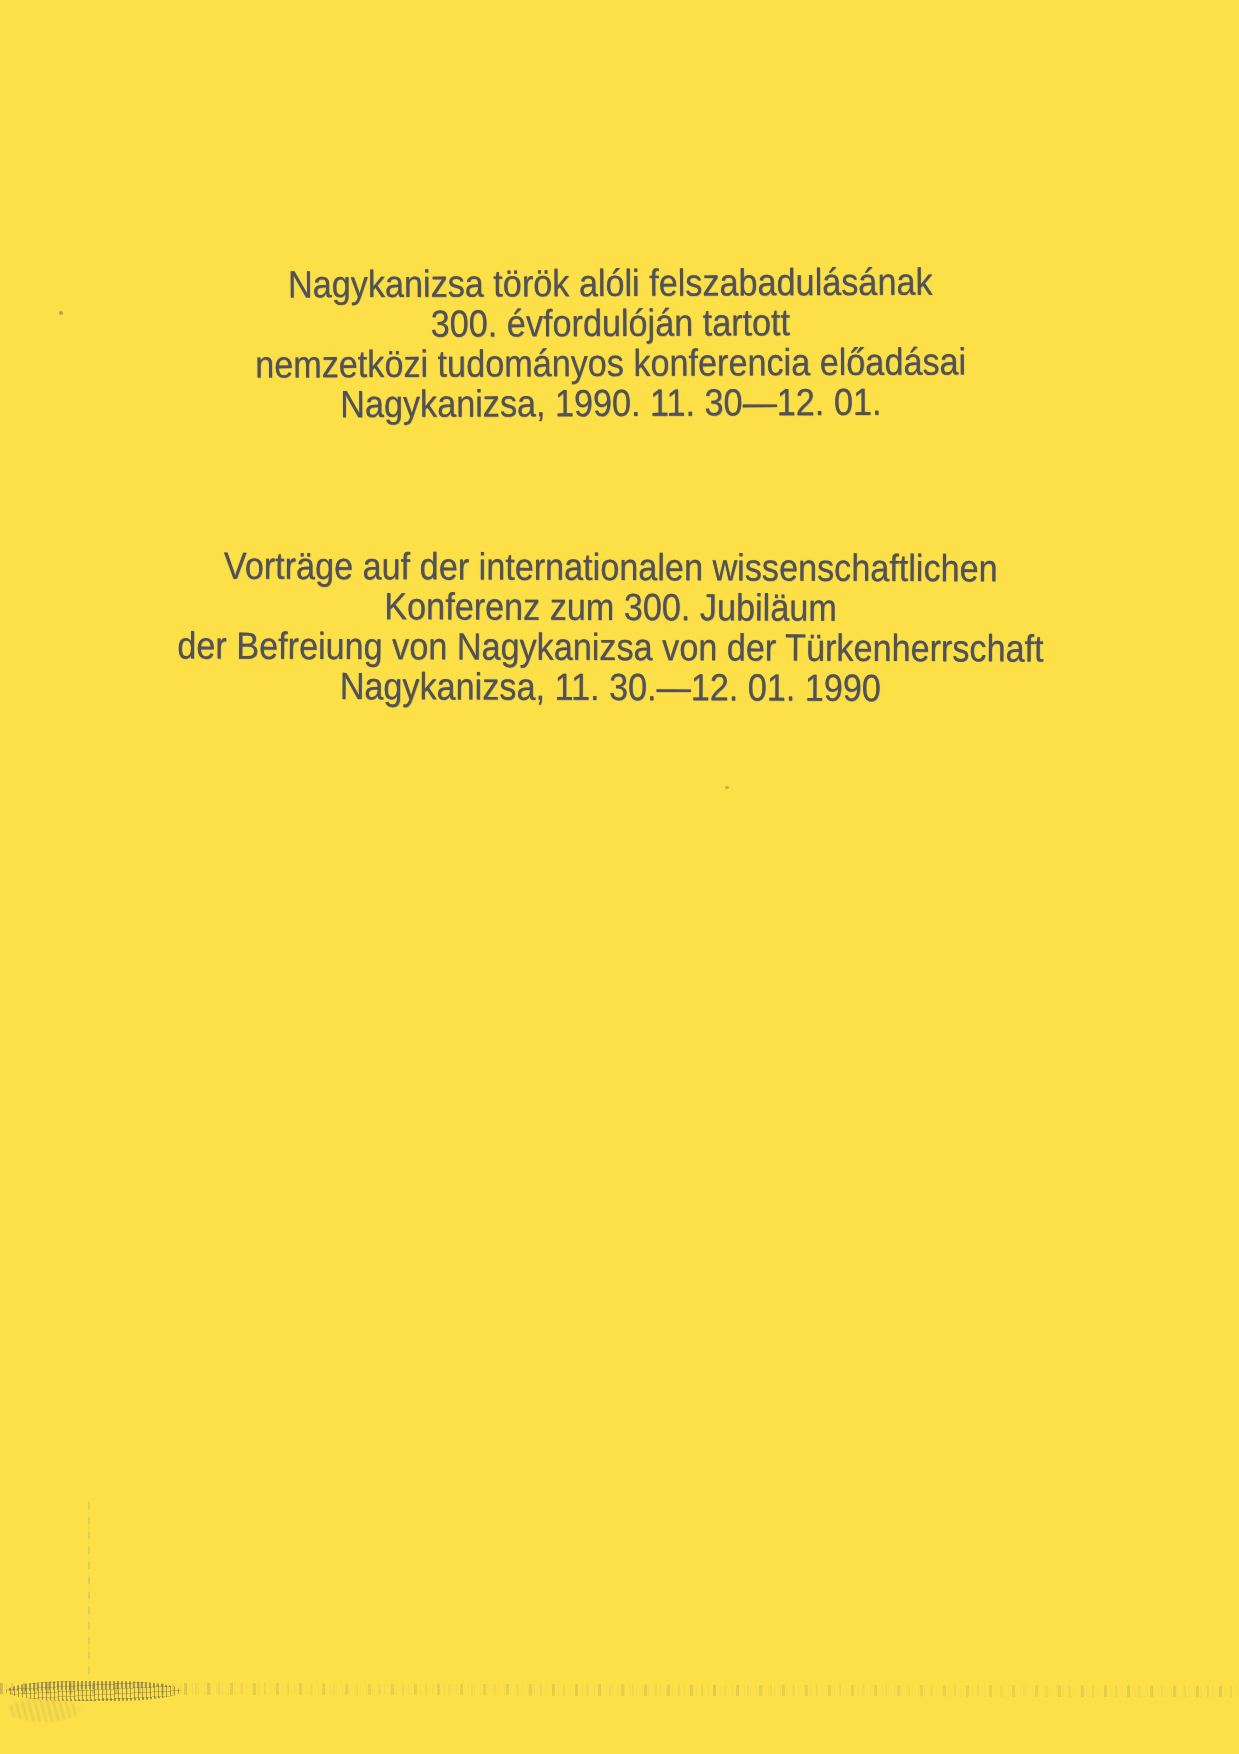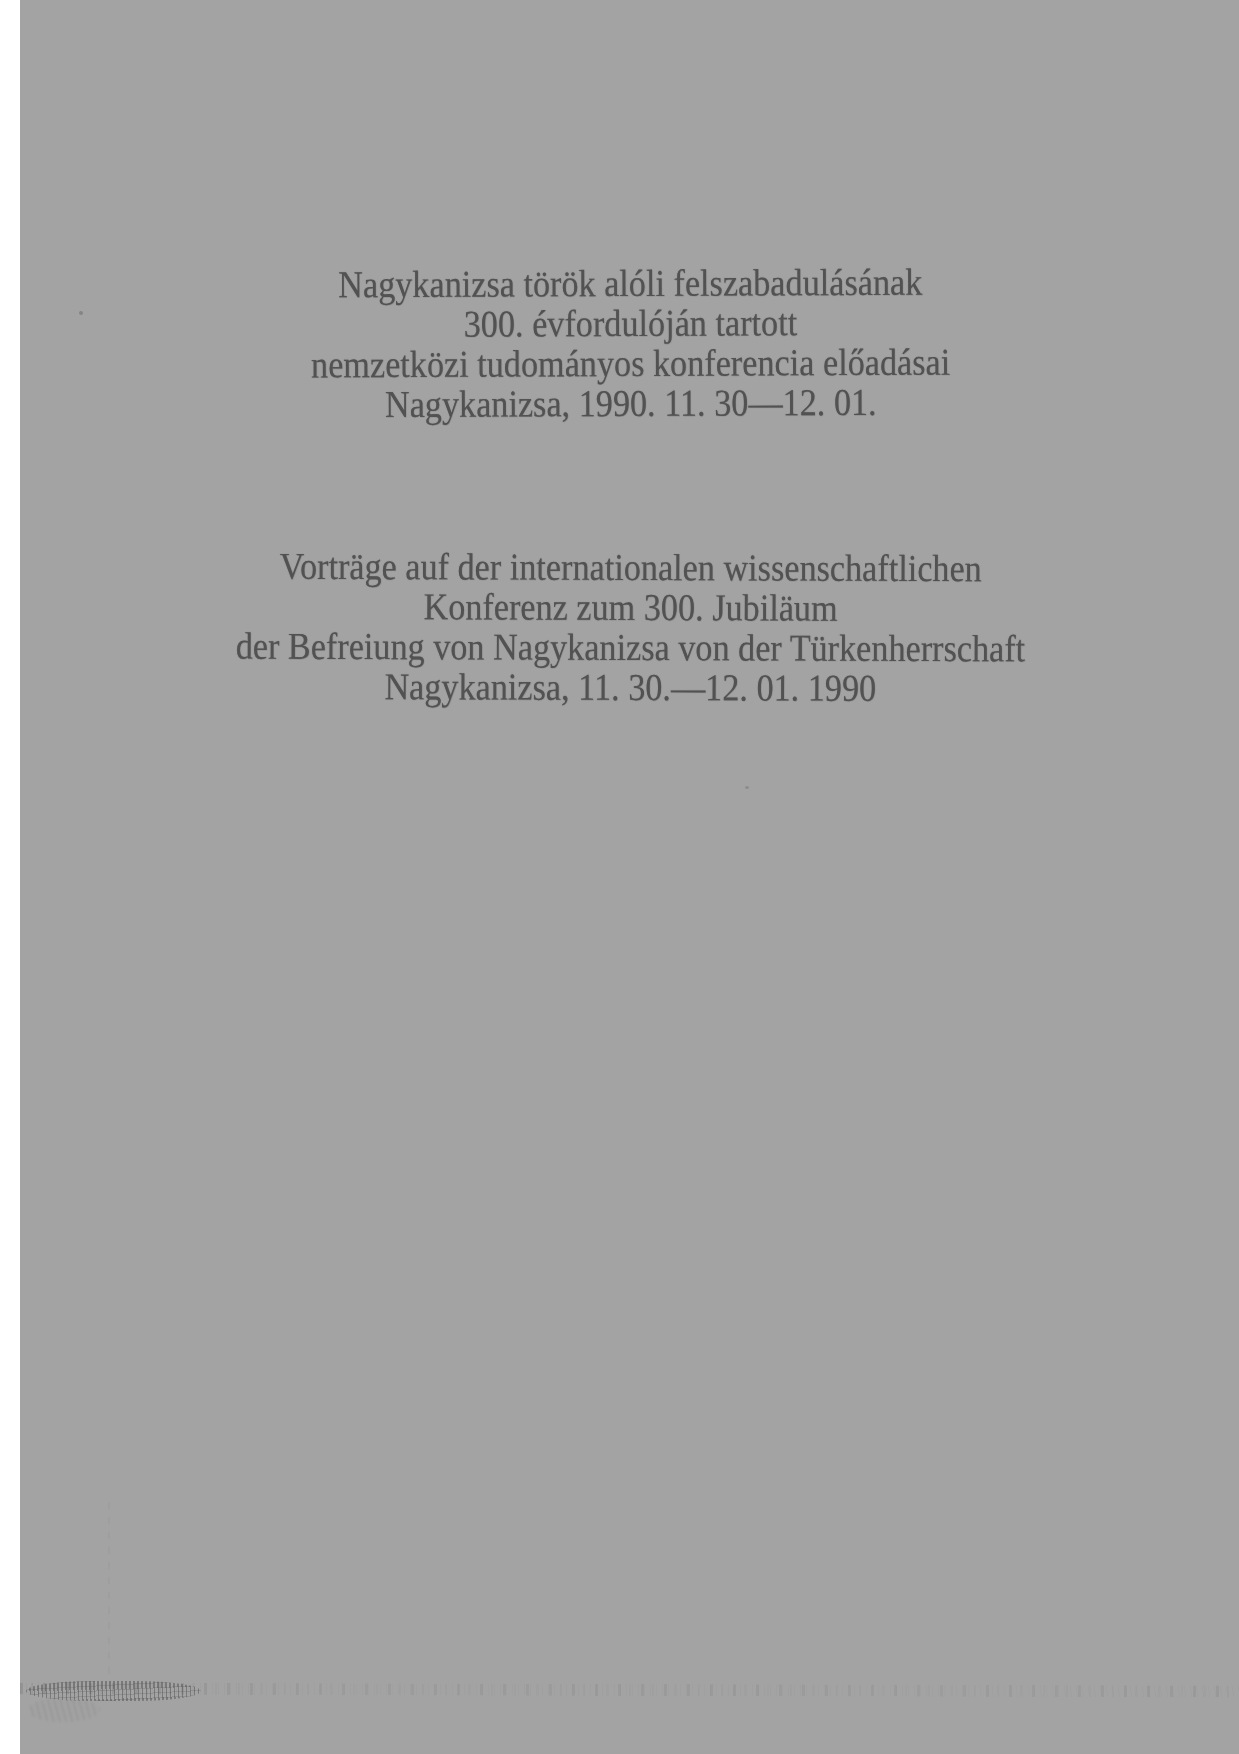--- a/index.html
+++ b/index.html
@@ -9,24 +9,23 @@
   }
   body {
     width: 1239px;
     height: 1754px;
     position: relative;
     overflow: hidden;
   }
   .page {
     position: absolute;
     inset: 0;
-    background: #a3a3a3;
-    font-family: Liberation Serif, serif;
+    background: #fde047;
+    font-family: Liberation Sans, sans-serif;
     color: #4f4f4f;
-    margin-left: 20px;
   }
   .title-block {
     position: absolute;
     left: 0;
     width: 1239px;
     text-align: center;
   }
   .block-hu {
     top: 263px;
     transform: translateX(-9px) rotate(-0.25deg);

